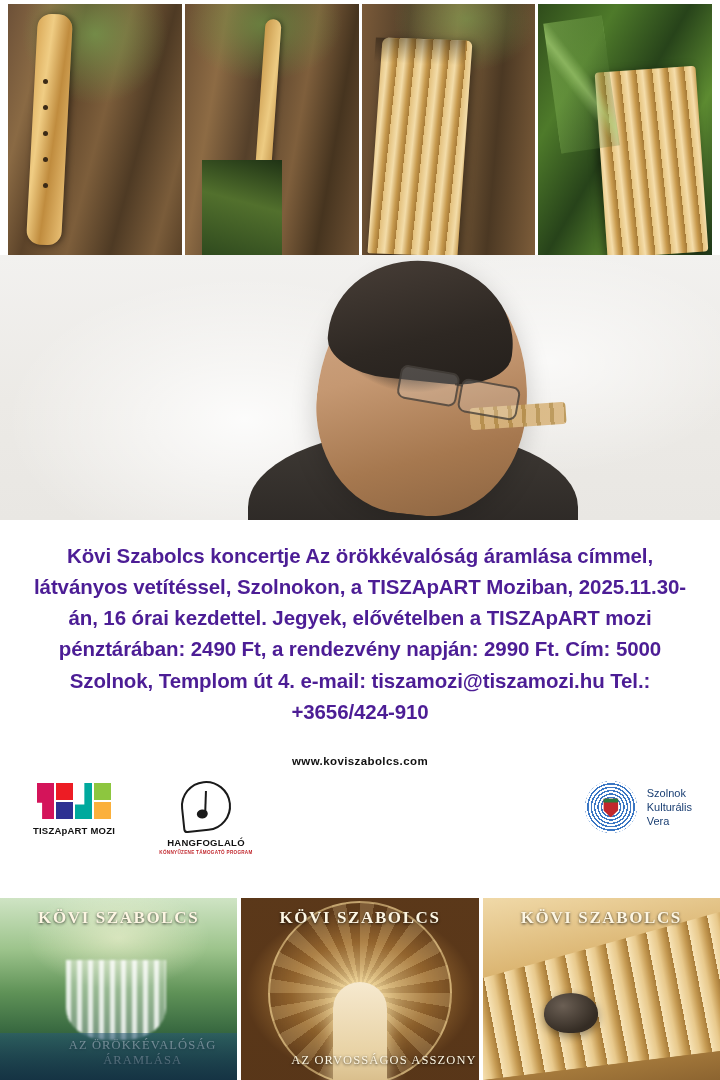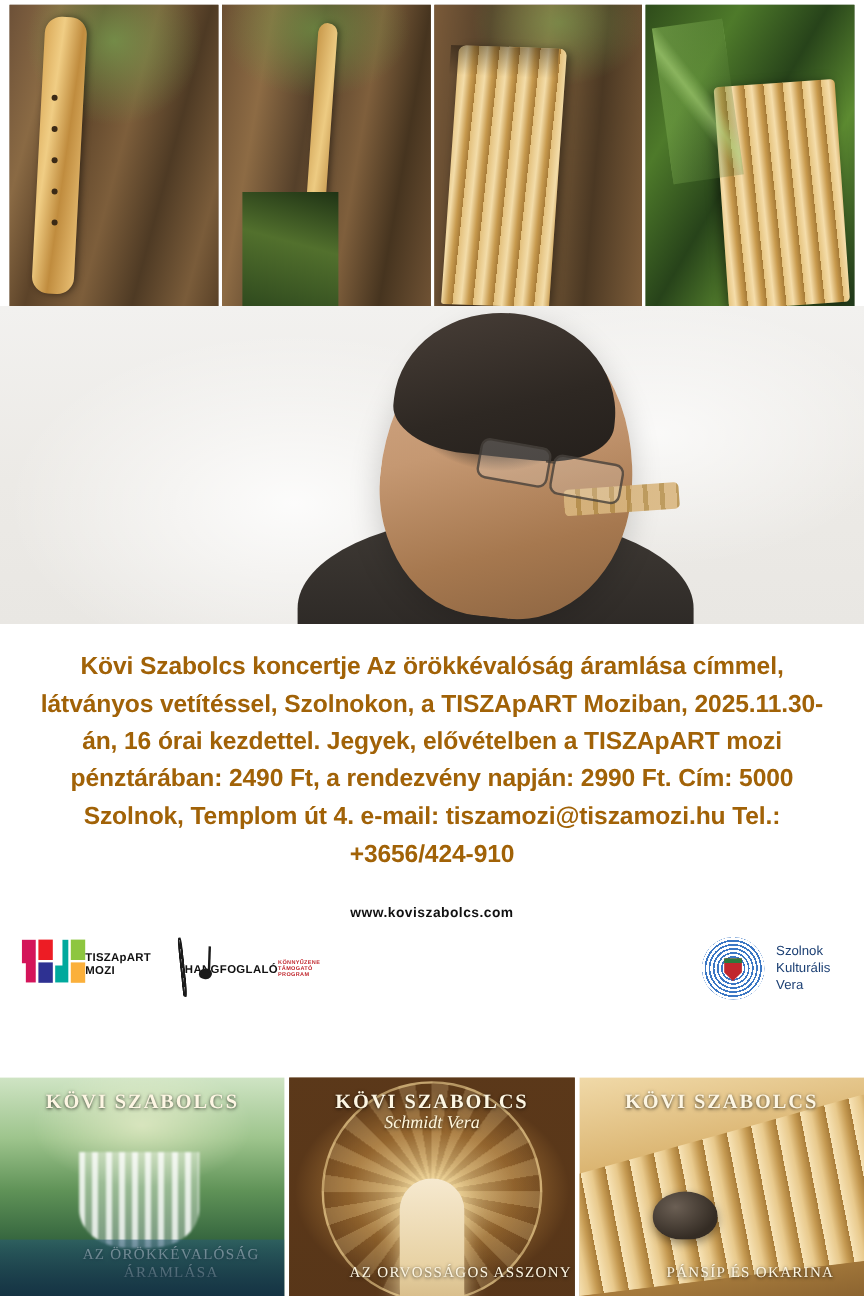--- a/index.html
+++ b/index.html
@@ -249,42 +249,42 @@
   
   .text-block {
     padding: 20px 34px 4px 34px;
     text-align: center;
   }
   .text-block p {
     margin: 0;
     font-size: 20.5px;
     line-height: 1.52;
     font-weight: bold;
-    color: #a16207;
+    color: #4c1d95;
     letter-spacing: -0.1px;
   }
   .website {
     text-align: center;
     font-size: 11.5px;
     font-weight: bold;
     color: #111;
     margin-top: 24px;
     letter-spacing: .4px;
   }
 
   
   .logos {
     position: relative;
     height: 86px;
     margin-top: 14px;
   }
   .logo {
     position: absolute;
     display: flex;
-    flex-direction: row;
+    flex-direction: column;
     align-items: center;
   }
   
   .logo-tiszapart { left: 18px; top: 2px; width: 112px; }
   .tiszapart-mark {
     width: 74px; height: 36px;
     display: grid;
     grid-template-columns: repeat(4, 1fr);
     grid-template-rows: repeat(2, 1fr);
     gap: 2px;
@@ -568,23 +568,21 @@
 
     <div class="album a1">
       <div class="artist">KÖVI SZABOLCS</div>
       <div class="album-title">AZ ÖRÖKKÉVALÓSÁG ÁRAMLÁSA</div>
     </div>
 
     <div class="album a2">
       <div class="mandala"></div>
       <div class="figure"></div>
       <div class="artist">KÖVI SZABOLCS</div>
-      <div class="subtitle">Schmidt Vera</div>
       <div class="album-title">AZ ORVOSSÁGOS ASSZONY</div>
     </div>
 
     <div class="album a3">
       <div class="artist">KÖVI SZABOLCS</div>
-      <div class="album-title">PÁNSÍP ÉS OKARINA</div>
     </div>
   </div>
 
 </div>
 
 </body></html>

